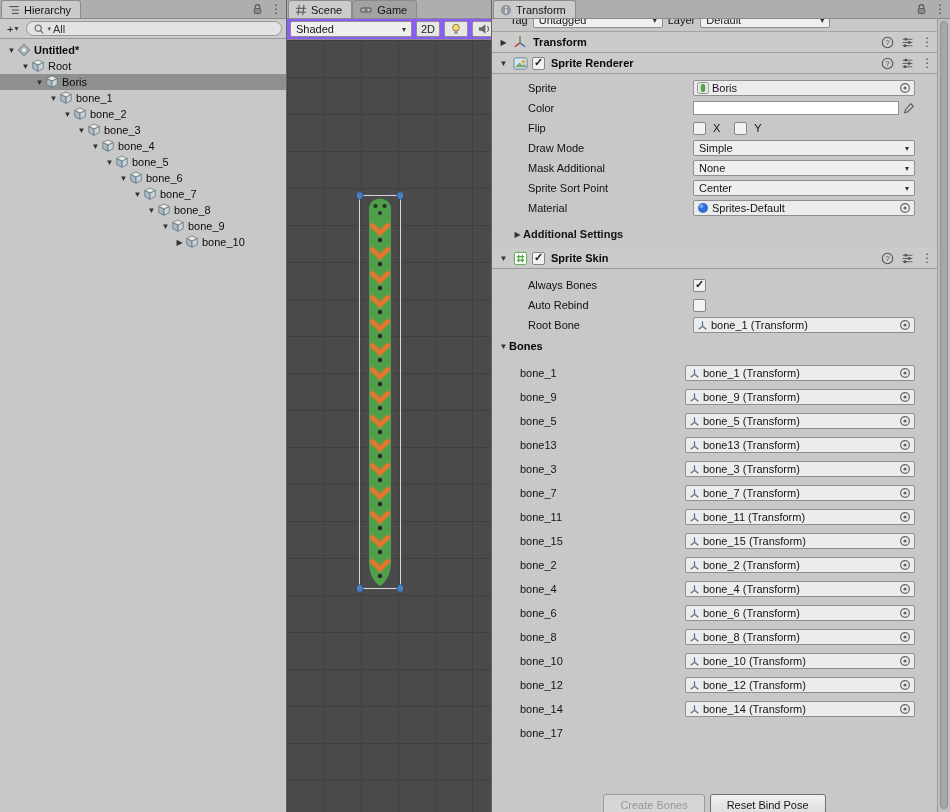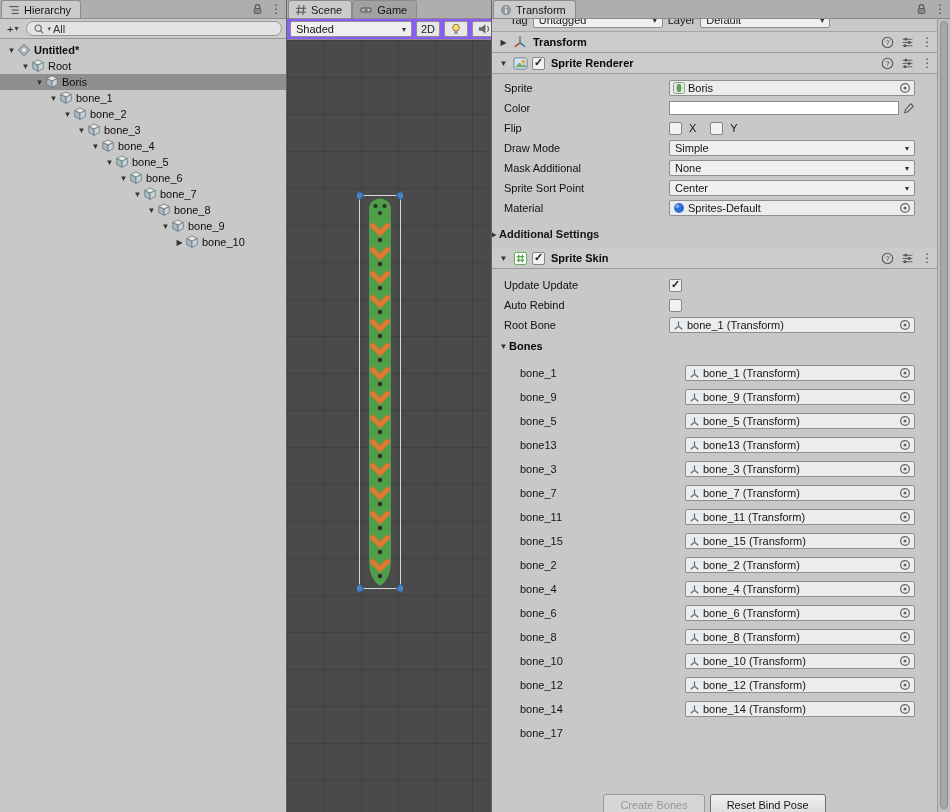--- a/index.html
+++ b/index.html
@@ -55,21 +55,21 @@
   .inspector { flex:1; }
   .insp-content { position:absolute; left:0; right:13px; top:19px; bottom:0; overflow:hidden; }
   .tagclip { height:13px; overflow:hidden; border-bottom:1px solid #a5a5a5; }
   .taglayer { height:20px; margin-top:-9px; display:flex; align-items:center; gap:5px; padding:0 8px 0 18px; }
   .taglayer .dropdown { width:130px; height:15px; }
   .comp-header { height:21px; background:#cbcbcb; border-bottom:1px solid #9b9b9b;
     display:flex; align-items:center; gap:4px; padding:0 4px 0 6px; }
   .comp-header .title { font-weight:bold; color:#090909; margin-left:2px; }
   .hdr-right { margin-left:auto; display:flex; align-items:center; gap:7px; }
   .comp-body { padding:4px 0 4px 0; }
-  .prow { height:20px; display:flex; align-items:center; padding:0 22px 0 12px; }
+  .prow { height:20px; display:flex; align-items:center; padding:0 22px 0 36px; }
   .plabel { flex:0 0 165px; color:#111; }
   .fieldarea { flex:1; display:flex; align-items:center; gap:4px; min-width:0; }
   .objfield { flex:1; height:16px; background:#ececec; border:1px solid #8f8f8f; border-radius:2px;
     display:flex; align-items:center; gap:3px; padding:0 3px 0 3px; min-width:0; }
   .objtext { overflow:hidden; white-space:nowrap; flex:1; }
   .picker { flex:0 0 12px; }
   .checkbox { width:13px; height:13px; background:#f2f2f2; border:1px solid #868686;
     border-radius:2px; position:relative; flex:0 0 13px; }
   .checkbox.checked::after { content:"✓"; position:absolute; left:1px; top:-2px;
     font-size:11px; font-weight:bold; color:#222; }
@@ -569,21 +569,21 @@
               <circle cx="6" cy="4" r="1.8" fill="#555"></circle>
               <circle cx="10" cy="8" r="1.8" fill="#555"></circle>
               <circle cx="5" cy="12" r="1.8" fill="#555"></circle>
             </svg>
           <span class="kebab">⋮</span>
         </div>
       </div>
 
       <div class="comp-body" style="padding-top:6px">
         <div class="prow">
-          <span class="plabel">Update Update</span>
+          <span class="plabel">Always Bones</span>
           <div class="fieldarea">
               <span class="checkbox checked"></span>
             </div>
         </div>
         <div class="prow">
           <span class="plabel">Auto Rebind</span>
           <div class="fieldarea">
               <span class="checkbox"></span>
             </div>
         </div>

